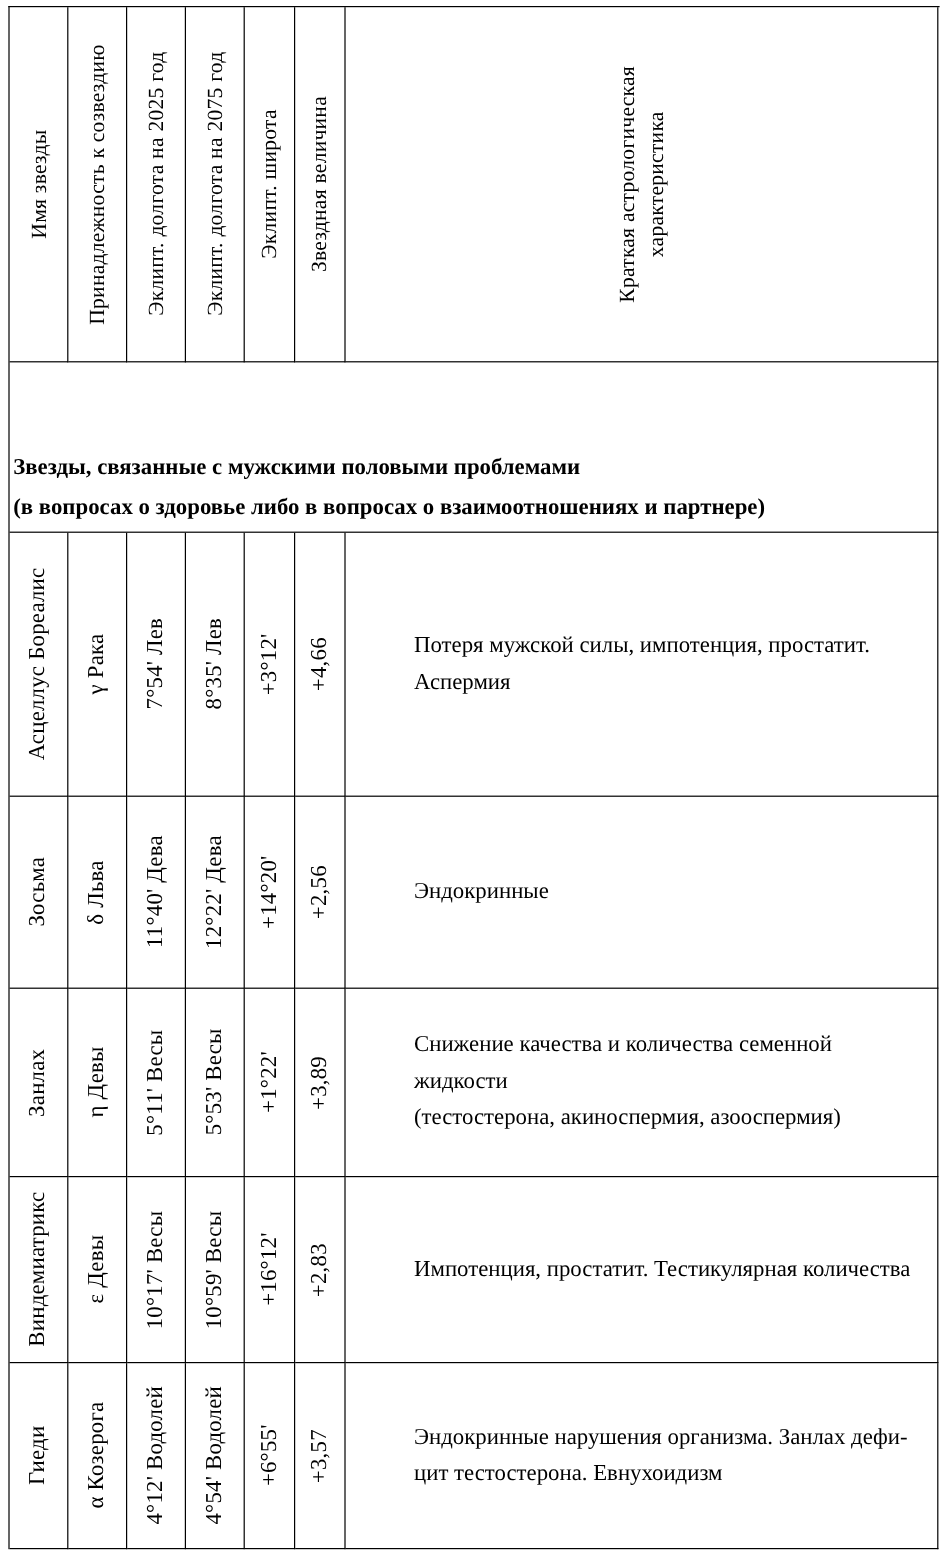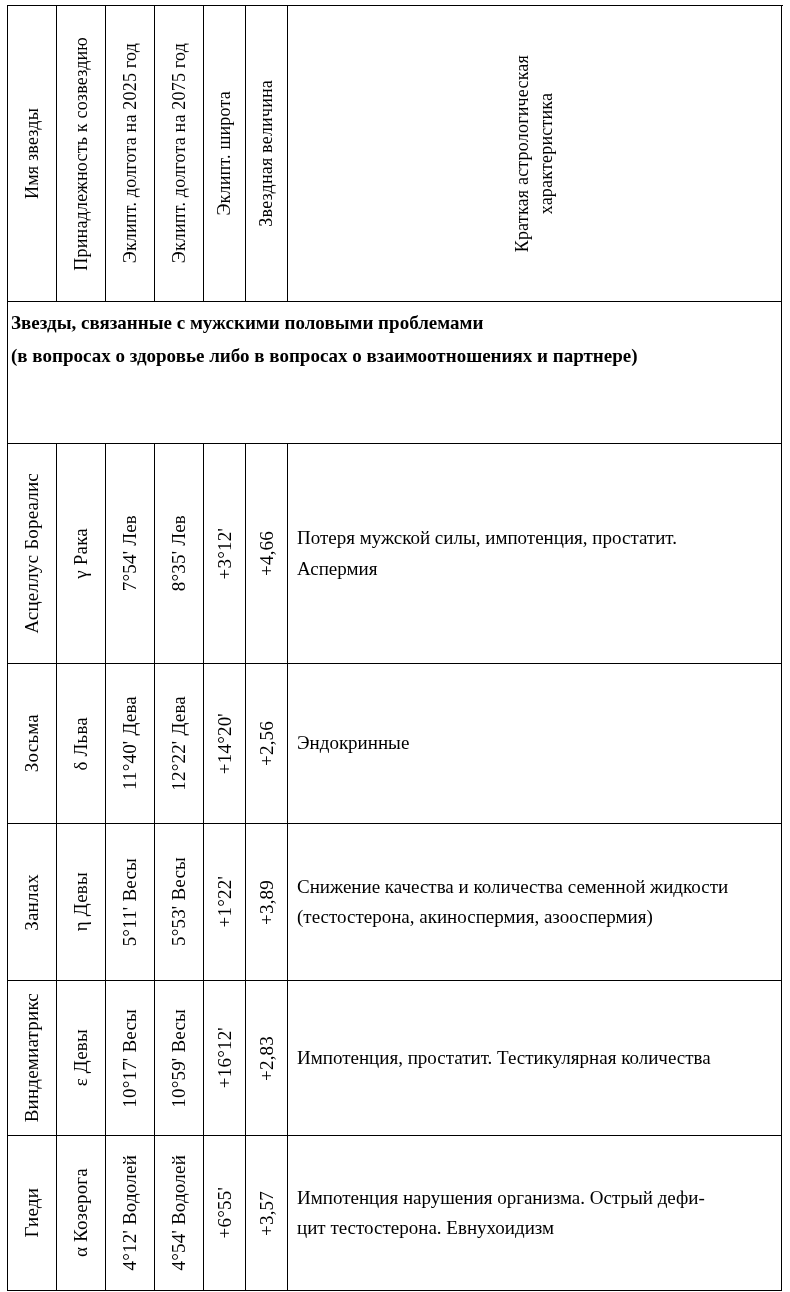--- a/index.html
+++ b/index.html
@@ -47,39 +47,40 @@
     line-height: 1.35;
     letter-spacing: 0.2px;
   }
   .head .vtext {
     font-size: 18px;
   }
   
   .section {
     grid-column: 1 / -1;
     display: flex;
-    align-items: flex-start;
+    align-items: flex-end;
     padding: 4px 8px 4px 3px;
   }
   .section-text {
     font-weight: bold;
     font-size: 19px;
     line-height: 1.75;
     white-space: pre-line;
   }
   
   .desc {
     display: flex;
     align-items: center;
     padding: 6px 10px 6px 9px;
   }
   .dtext {
     font-size: 19px;
     line-height: 1.6;
     white-space: pre-line;
+    margin-left: 48px;
   }
 </style>
 </head>
 <body>
 
 <div class="page">
   <div class="star-table">
 
     <div class="grid-row">
       <div class="cell vcell head">
@@ -222,19 +223,19 @@
       <div class="cell vcell">
         <span class="vtext">4°54' Водолей</span>
       </div>
       <div class="cell vcell">
         <span class="vtext">+6°55'</span>
       </div>
       <div class="cell vcell">
         <span class="vtext">+3,57</span>
       </div>
       <div class="cell desc">
-        <div class="dtext">Импотенция нарушения организма. Острый дефи-
+        <div class="dtext">Эндокринные нарушения организма. Занлах дефи-
 цит тестостерона. Евнухоидизм</div>
       </div>
     </div>
 
   </div>
 </div>
 
 </body></html>

